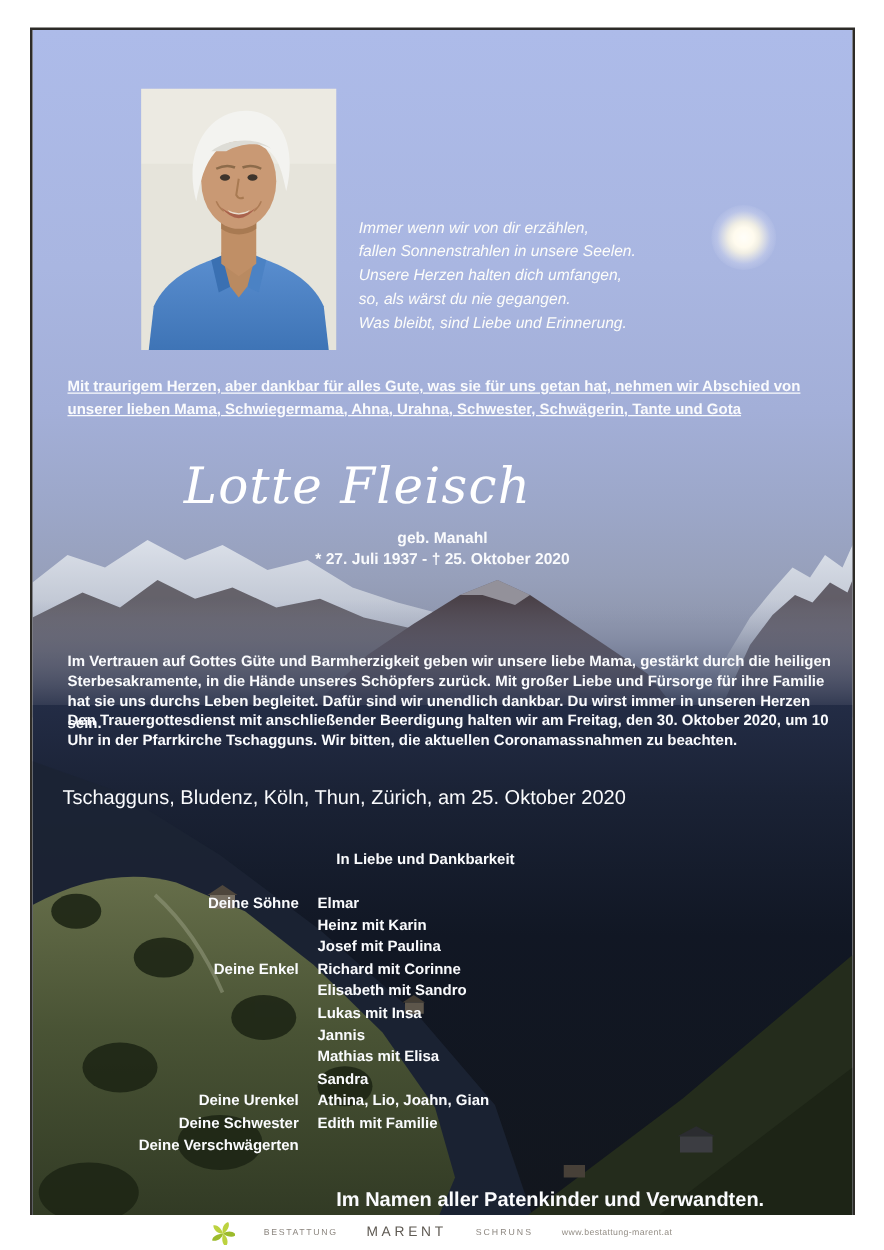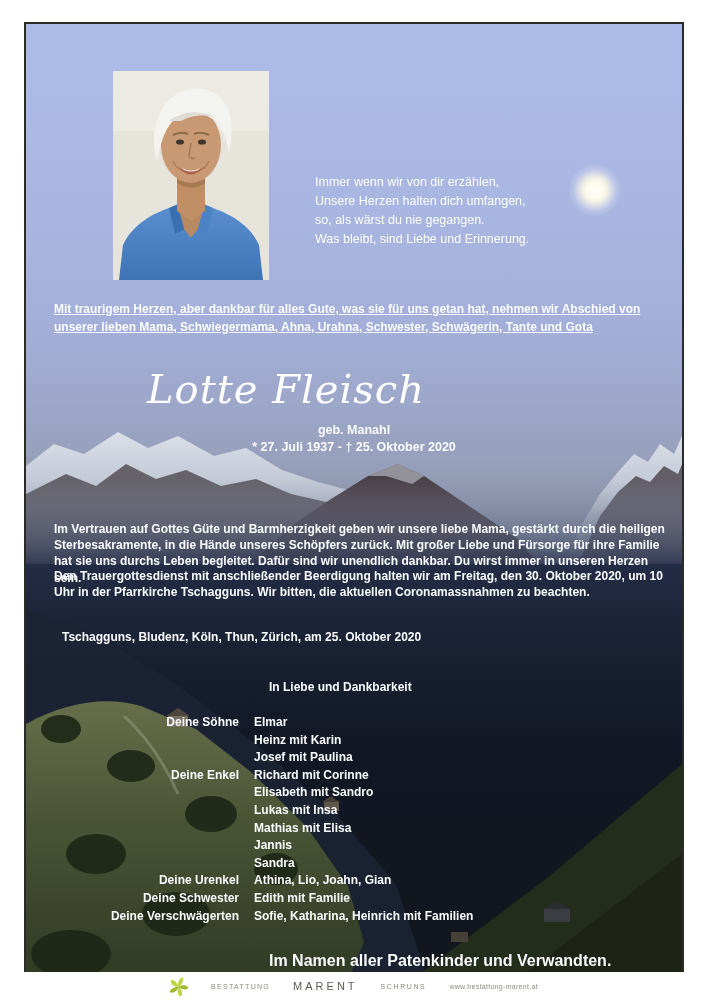--- a/index.html
+++ b/index.html
@@ -14,30 +14,30 @@
     background:linear-gradient(180deg,#adbbe9 0%,#a9b6e1 20%,#a3afd8 32%,#9ca7c9 40%,#97a0bb 46%,#8f97ae 50%);
   }
   .bg-svg{position:absolute;left:0;top:0;width:656px;height:949px;}
   
   .portrait{
     position:absolute;left:87px;top:47px;width:156px;height:209px;
     background:linear-gradient(180deg,#eae8e0,#dcdad1);overflow:hidden;
   }
   
   .t{position:absolute;color:#fafbfd;}
-  .poem{left:261px;top:149px;width:300px;font-size:12.5px;line-height:19px;color:#fdfdfa;margin-left:28px;}
+  .poem{left:261px;top:149px;width:300px;font-size:12.5px;font-style:italic;line-height:19px;color:#fdfdfa;}
   .intro{left:28px;top:277px;width:602px;font-size:12px;font-weight:bold;line-height:17.5px;text-decoration:underline;}
   .name{left:0;top:341px;width:520px;text-align:center;font-family:"DejaVu Serif",serif;
         font-style:italic;font-weight:400;font-size:40px;line-height:48px;letter-spacing:1px;color:#ffffff;}
   .maiden{left:0;top:398px;width:656px;text-align:center;font-size:12.5px;font-weight:bold;line-height:16px;}
   .dates{left:0;top:415px;width:656px;text-align:center;font-size:12.5px;font-weight:bold;line-height:16px;}
   .para{left:28px;width:615px;font-size:12px;line-height:16.2px;font-weight:bold;}
   .p-trust{top:481px;margin-top:16px;}
   .p-service{top:544px;}
-  .places{left:36px;top:606px;font-size:12px;font-weight:bold;}
+  .places{left:24px;top:606px;font-size:16px;font-weight:normal;}
   .gratitude{left:243px;top:656px;font-size:12px;font-weight:bold;}
   .family{left:28px;top:690px;width:610px;font-size:12px;font-weight:bold;}
   .family .row{display:flex;height:17.6px;line-height:17.6px;justify-content:space-between;}
   .family .lbl{width:200px;text-align:right;padding-right:15px;box-sizing:border-box;}
   .family .val{flex:1;}
   .closing{left:243px;top:928px;font-size:16px;font-weight:bold;}
   
   .moon{position:absolute;left:543px;top:140px;width:52px;height:52px;border-radius:50%;
     background:radial-gradient(circle,#fffef9 0%,#fffbee 22%,rgba(253,248,228,0.85) 34%,rgba(235,236,248,0.25) 58%,rgba(235,236,248,0) 75%);}
   
@@ -152,20 +152,21 @@
       <path d="M78,72 L76,85 Q78,89 82,87" stroke="#a87a52" stroke-width="1.6" fill="none"></path>
       <path d="M64,95 Q78,106 92,95 Q78,112 64,95 Z" fill="#a9624c"></path>
       <path d="M69,97 Q78,102 87,97 L85,99 Q78,102 71,99 Z" fill="#e9ded0"></path>
       <path d="M60,90 Q62,95 66,98 M96,90 Q94,95 90,98" stroke="#ad7c55" stroke-width="1.2" fill="none"></path>
     </svg>
   </div>
 
   <div class="t poem">
 
   <div>Immer wenn wir von dir erzählen,</div>
+      <div>fallen Sonnenstrahlen in unsere Seelen.</div>
       <div>Unsere Herzen halten dich umfangen,</div>
       <div>so, als wärst du nie gegangen.</div>
       <div>Was bleibt, sind Liebe und Erinnerung.</div>
     </div>
 
   <div class="t intro">Mit traurigem Herzen, aber dankbar für alles Gute, was sie für uns getan hat, nehmen wir Abschied von unserer lieben Mama, Schwiegermama, Ahna, Urahna, Schwester, Schwägerin, Tante und Gota</div>
 
   <div class="t name">Lotte Fleisch</div>
   <div class="t maiden">geb. Manahl</div>
   <div class="t dates">* 27. Juli 1937 -  † 25. Oktober 2020</div>
@@ -204,46 +205,45 @@
       </div>
 
       <div class="row">
         <div class="lbl"></div>
         <div class="val">Lukas mit Insa</div>
       </div>
 
 
       <div class="row">
         <div class="lbl"></div>
+        <div class="val">Jannis</div>
+      </div>
+
+      <div class="row">
+        <div class="lbl"></div>
         <div class="val">Mathias mit Elisa</div>
-      </div>
-
-      <div class="row">
-        <div class="lbl"></div>
-        <div class="val">Jannis</div>
       </div>
 
       <div class="row">
         <div class="lbl"></div>
         <div class="val">Sandra</div>
       </div>
 
       <div class="row">
         <div class="lbl">Deine Urenkel</div>
         <div class="val">Athina, Lio, Joahn, Gian</div>
       </div>
 
       <div class="row">
         <div class="lbl">Deine Schwester</div>
         <div class="val">Edith mit Familie</div>
       </div>
 
       <div class="row">
         <div class="lbl">Deine Verschwägerten</div>
-        <div class="val">Sofie, Katharina, Heinrich mit Familien</div>
       </div>
     </div>
 
   <div class="t closing">Im Namen aller Patenkinder und Verwandten.</div>
 </div>
 
 <div class="footer">
   <svg width="19" height="19" viewBox="0 0 19 19">
     <g transform="translate(9.5,10)">
       <g fill="#bcd23f">

